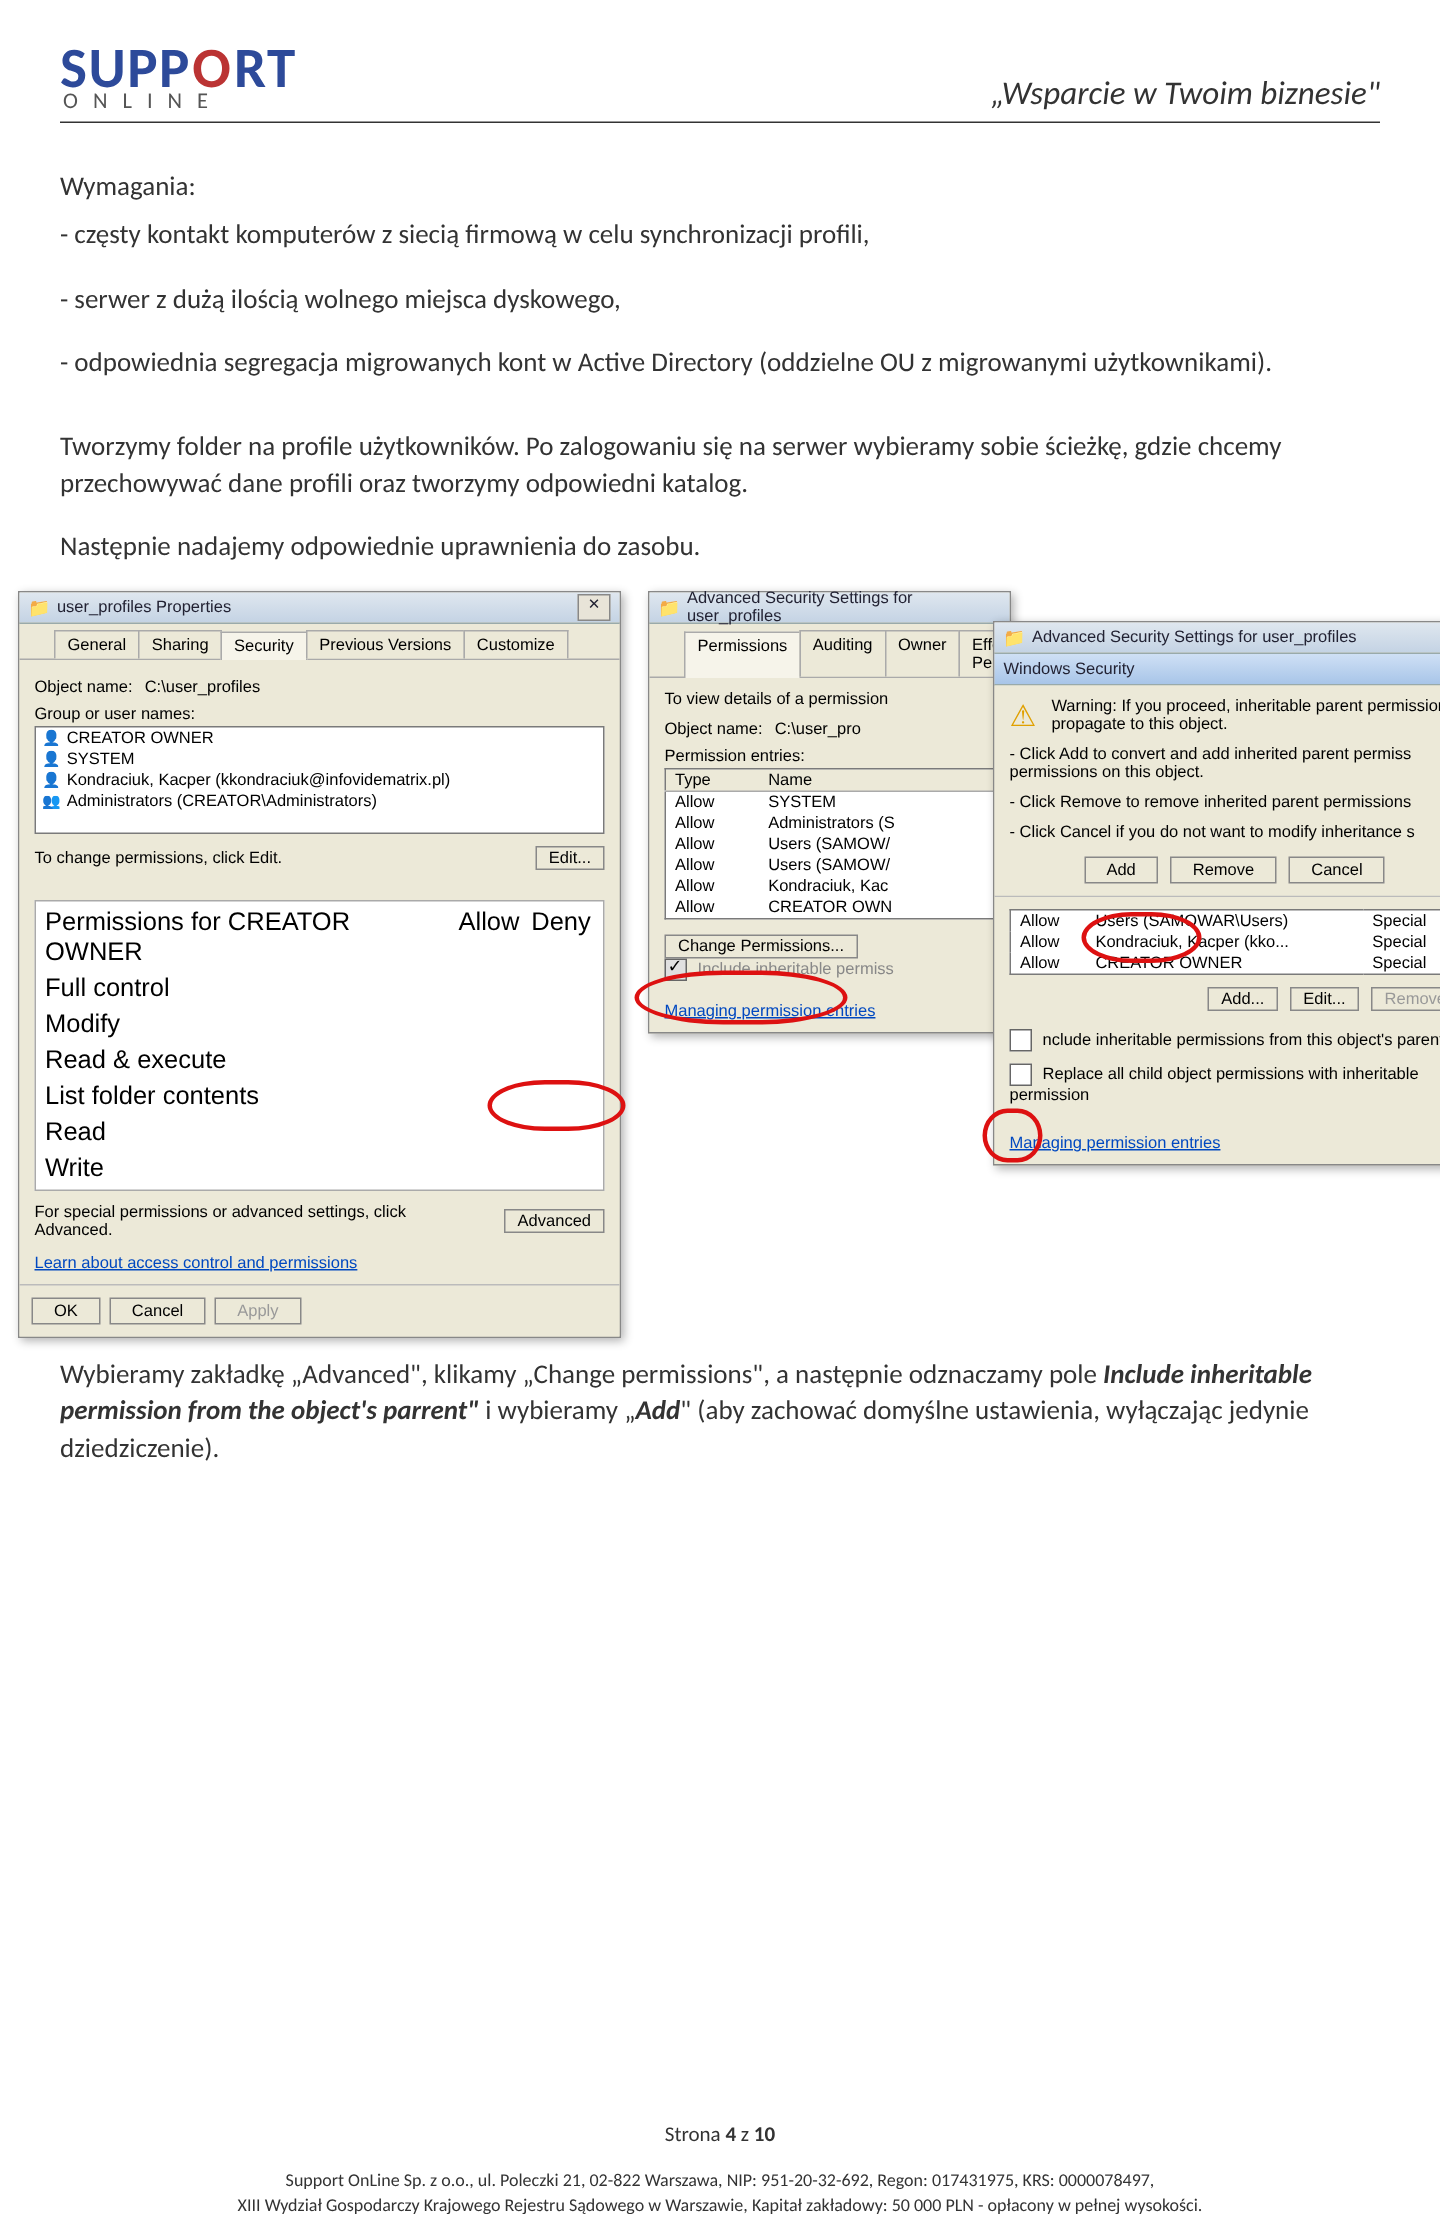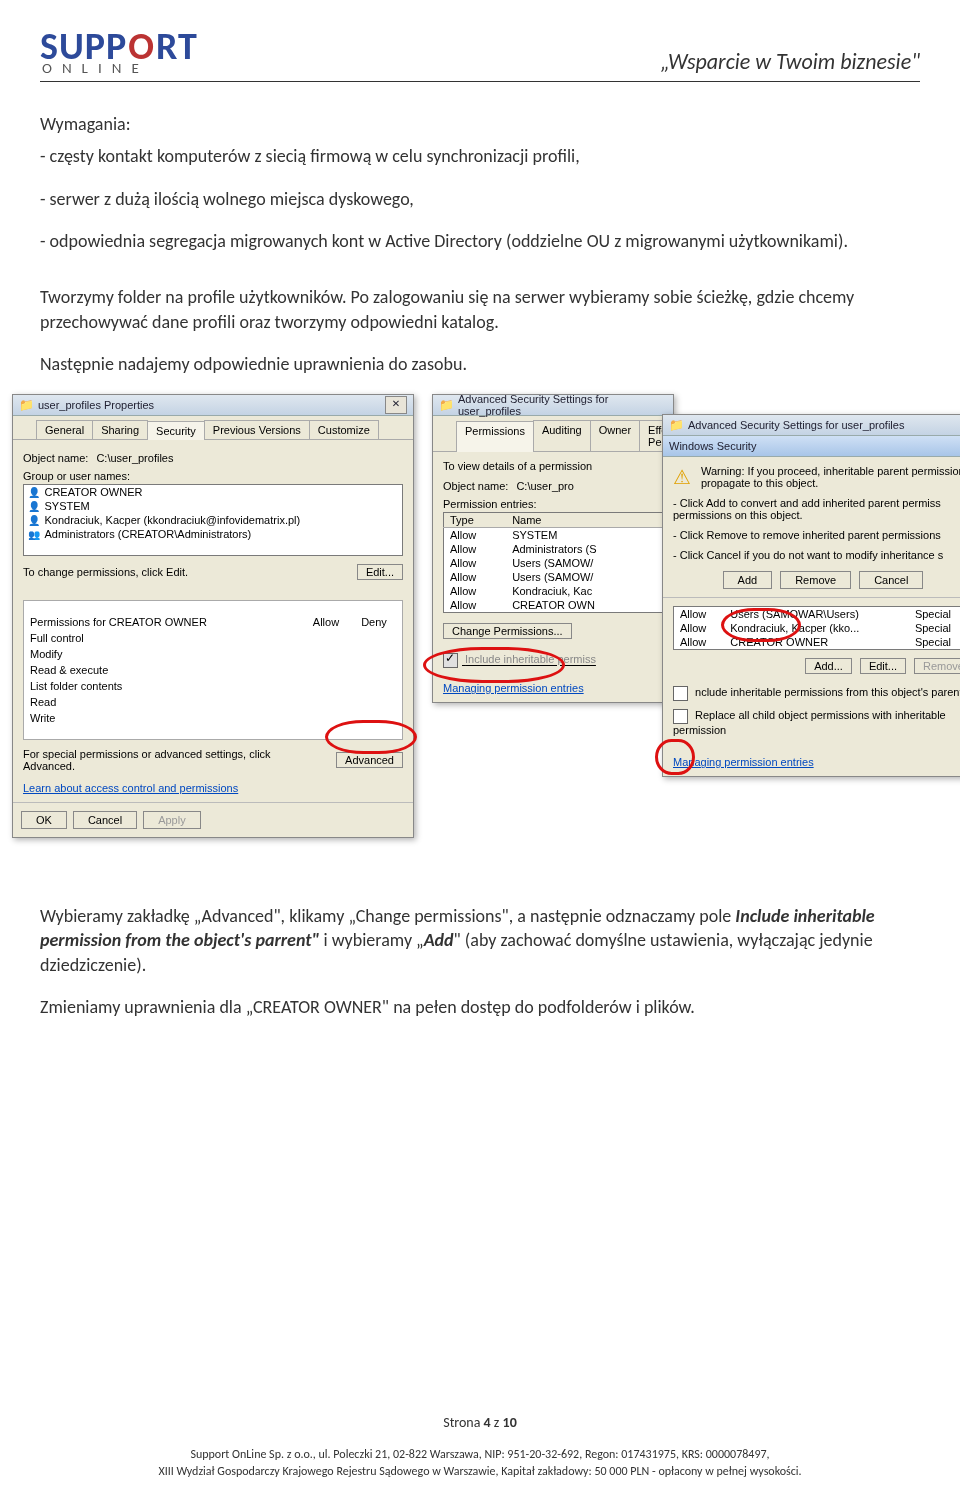--- a/index.html
+++ b/index.html
@@ -114,25 +114,25 @@
     background:#ece9d8;
     border:1px solid #888;
     padding: 2px 14px;
     font-size:11px;
     cursor:default;
   }
   .btn.small { padding: 1px 8px; }
   .perm-grid {
     display:grid;
     grid-template-columns: auto 48px 48px;
-    font-size:11px;
+    font-size:17px;
     margin-top:20px;
     border:1px solid #aaa;
     background:#fff;
-    padding:13px 4px;
+    padding:2px 4px;
   }
   .perm-grid .h { font-weight:normal; padding:2px; }
   .perm-grid .c { padding:2px; }
   .link { color:#0048c0; text-decoration:underline; cursor:default; }
   .dlg-buttons { display:flex; gap:6px; padding:8px; border-top:1px solid #bbb; background:#ece9d8; }
   .checkbox { width:13px; height:13px; border:1px solid #666; background:#fff; display:inline-block; vertical-align:middle; margin-right:4px; position:relative; }
   .checkbox.checked::after { content:"✓"; position:absolute; top:-3px; left:1px; font-size:12px; }
   .checkbox.disabled { background:#e0e0e0; }
   .redcircle {
     position:absolute;
@@ -315,21 +315,21 @@
               </tr>
           <tr>
                 <td>Allow</td>
                 <td>CREATOR OWN</td>
               </tr>
         </tbody>
           </table>
         <div style="margin-top:10px;">
           <button class="btn small">Change Permissions...</button>
         </div>
-        <div style="margin-top:14px;text-decoration:underline;">
+        <div style="">
           <span class="checkbox checked disabled"></span>
           <span style="color:#888;">Include inheritable permiss</span>
         </div>
         <div style="margin-top:14px;"><span class="link">Managing permission entries</span></div>
       </div>
       <div class="redcircle" style="left:-10px; top:252px; width:136px; height:30px;"></div>
     </div>
 
     <div class="win" style="left:650px; top:20px; width:320px;">
       <div class="titlebar">
@@ -395,21 +395,20 @@
       </div>
       <div class="redcircle" style="left:-8px; top:324px; width:34px; height:30px;"></div>
     </div>
 
   </div>
 
   <div class="body-text">
     <p>
       <span>Wybieramy zakładkę „Advanced", klikamy „Change permissions", a następnie odznaczamy pole </span><b><i><span>Include inheritable permission from the object's parrent"</span></i></b><span> i wybieramy „</span><b><i><span>Add</span></i></b><span>" (aby zachować domyślne ustawienia, wyłączając jedynie dziedziczenie).</span>
     </p>
-    <p>Zmieniamy uprawnienia dla „CREATOR OWNER" na pełen dostęp do podfolderów i plików.</p>
   </div>
 
   <div class="footer">
     <div class="pg"><span>Strona <b>4</b> z <b>10</b></span></div>
     <div>Support OnLine Sp. z o.o., ul. Poleczki 21, 02-822 Warszawa, NIP: 951-20-32-692, Regon: 017431975, KRS: 0000078497,</div>
     <div>XIII Wydział Gospodarczy Krajowego Rejestru Sądowego w Warszawie, Kapitał zakładowy: 50 000 PLN - opłacony w pełnej wysokości.</div>
   </div>
 
 </div>
 

